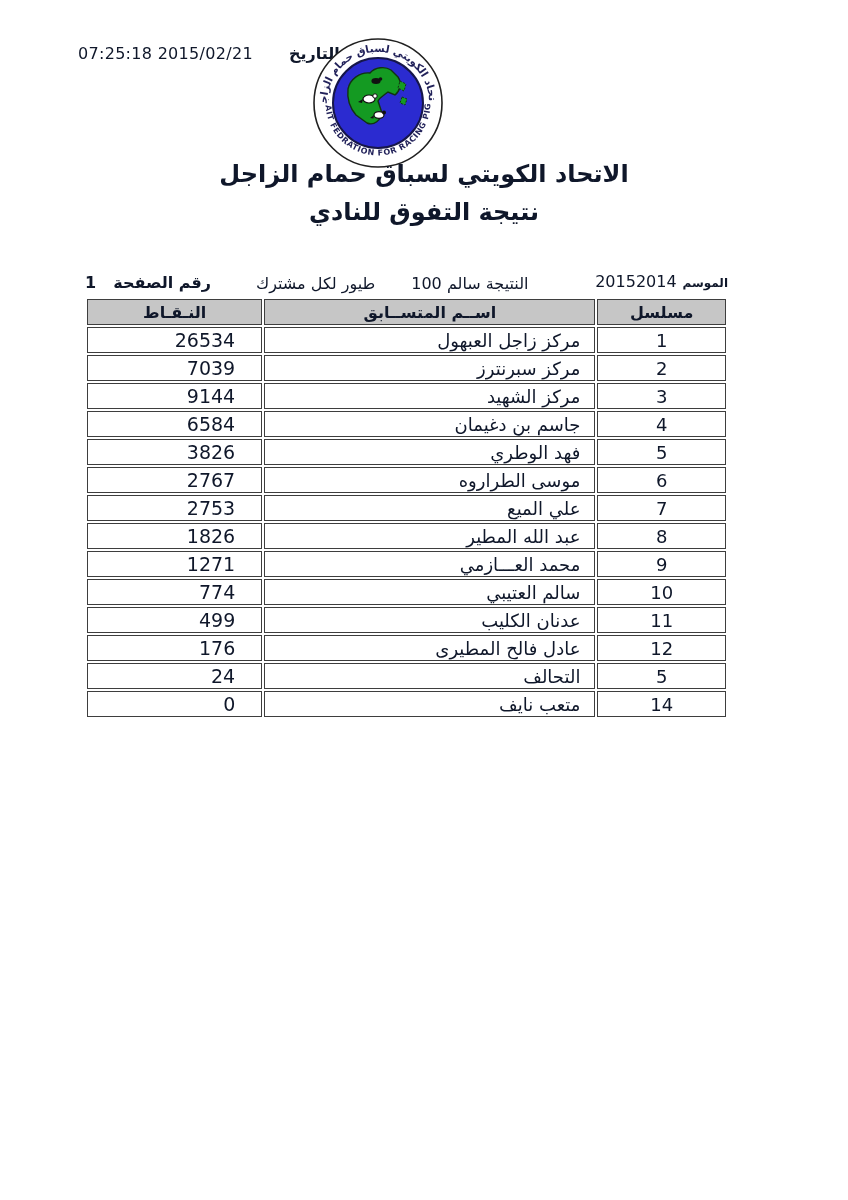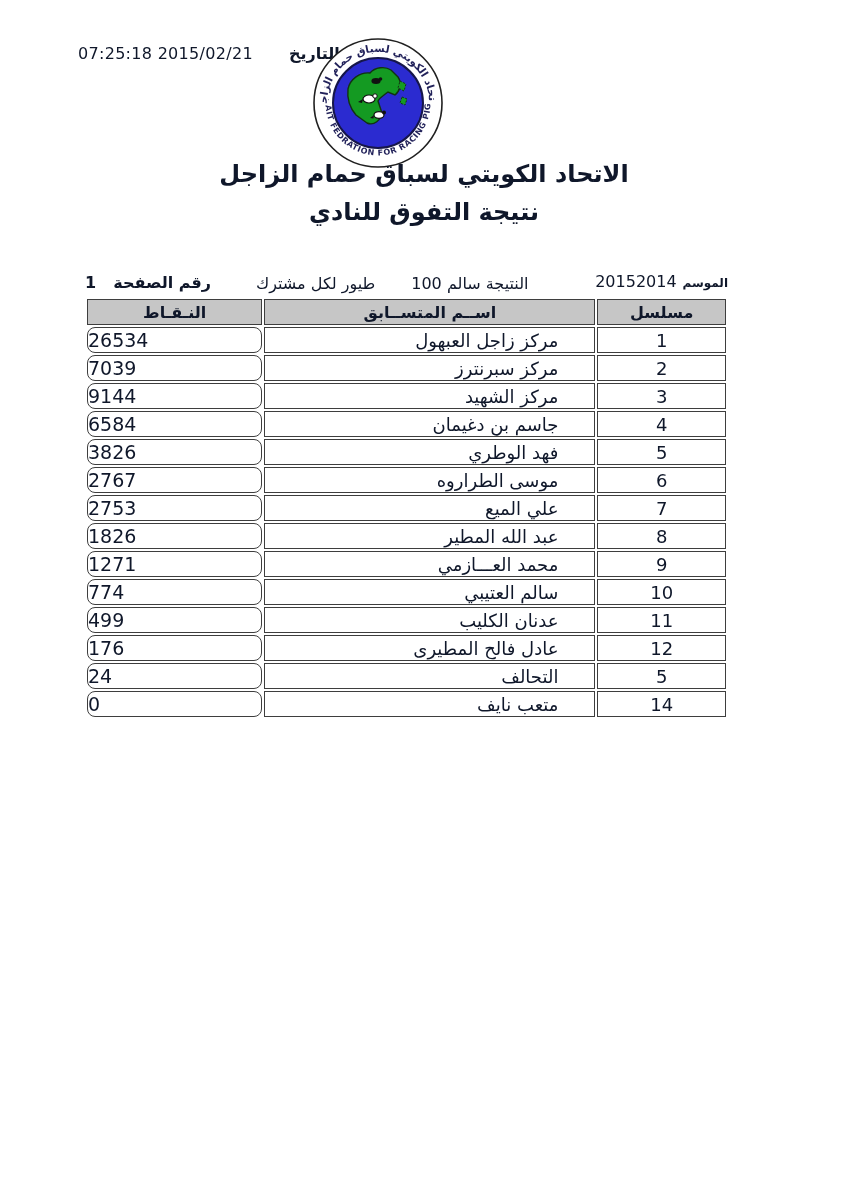--- a/index.html
+++ b/index.html
@@ -72,22 +72,22 @@
     height:26px;
     vertical-align:middle;
     overflow:hidden; white-space:nowrap;
   }
   .results th {
     background:#c6c6c6;
     font-weight:bold; font-size:16px;
     text-align:center;
   }
   td.cell-serial { text-align:center; font-size:18px; direction:ltr; }
-  td.cell-name   { text-align:right; padding-right:36px; font-size:18px; }
-  td.cell-points { padding-right:26px; font-size:19px; direction:ltr;border-radius:8px; }
+  td.cell-name   { text-align:right; padding-right:14px; font-size:18px; }
+  td.cell-points { text-align:right; padding-right:26px; font-size:19px; direction:ltr; }
 </style>
 </head>
 <body>
 
 <div class="page">
 
   <div class="date-row">
     <span class="date-value">07:25:18 2015/02/21</span>
     <span class="date-label">التاريخ</span>
   </div>

